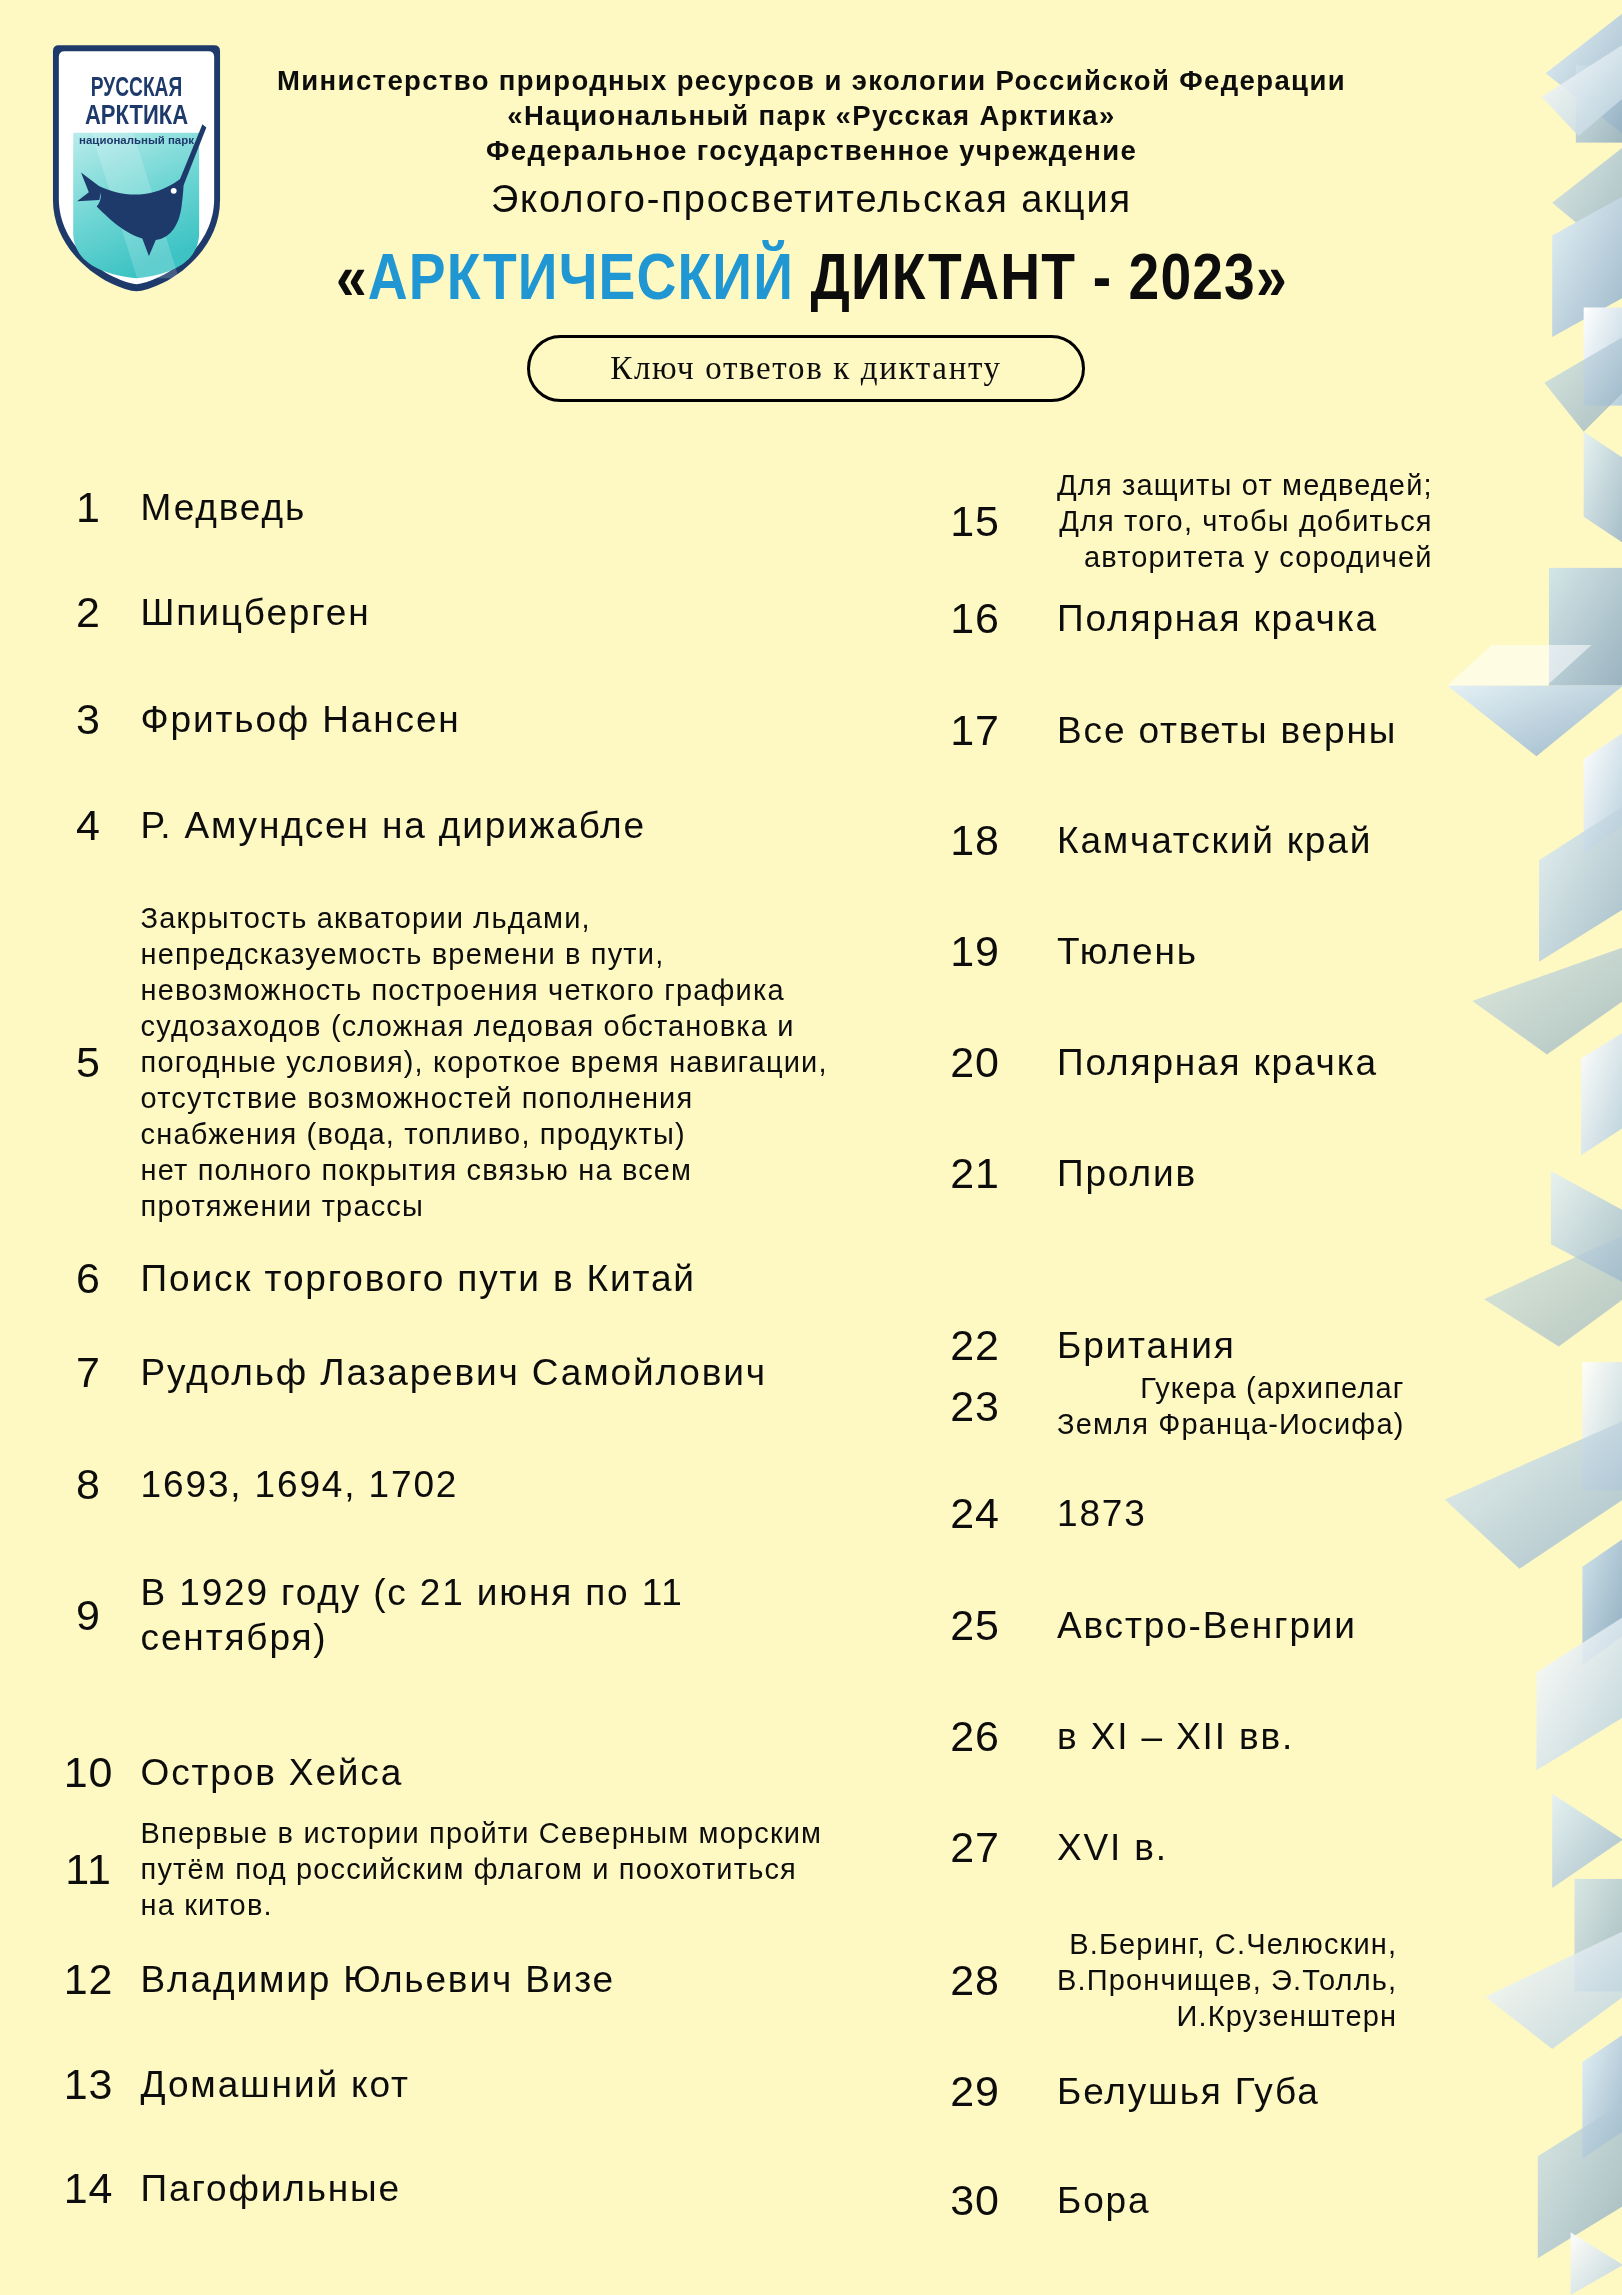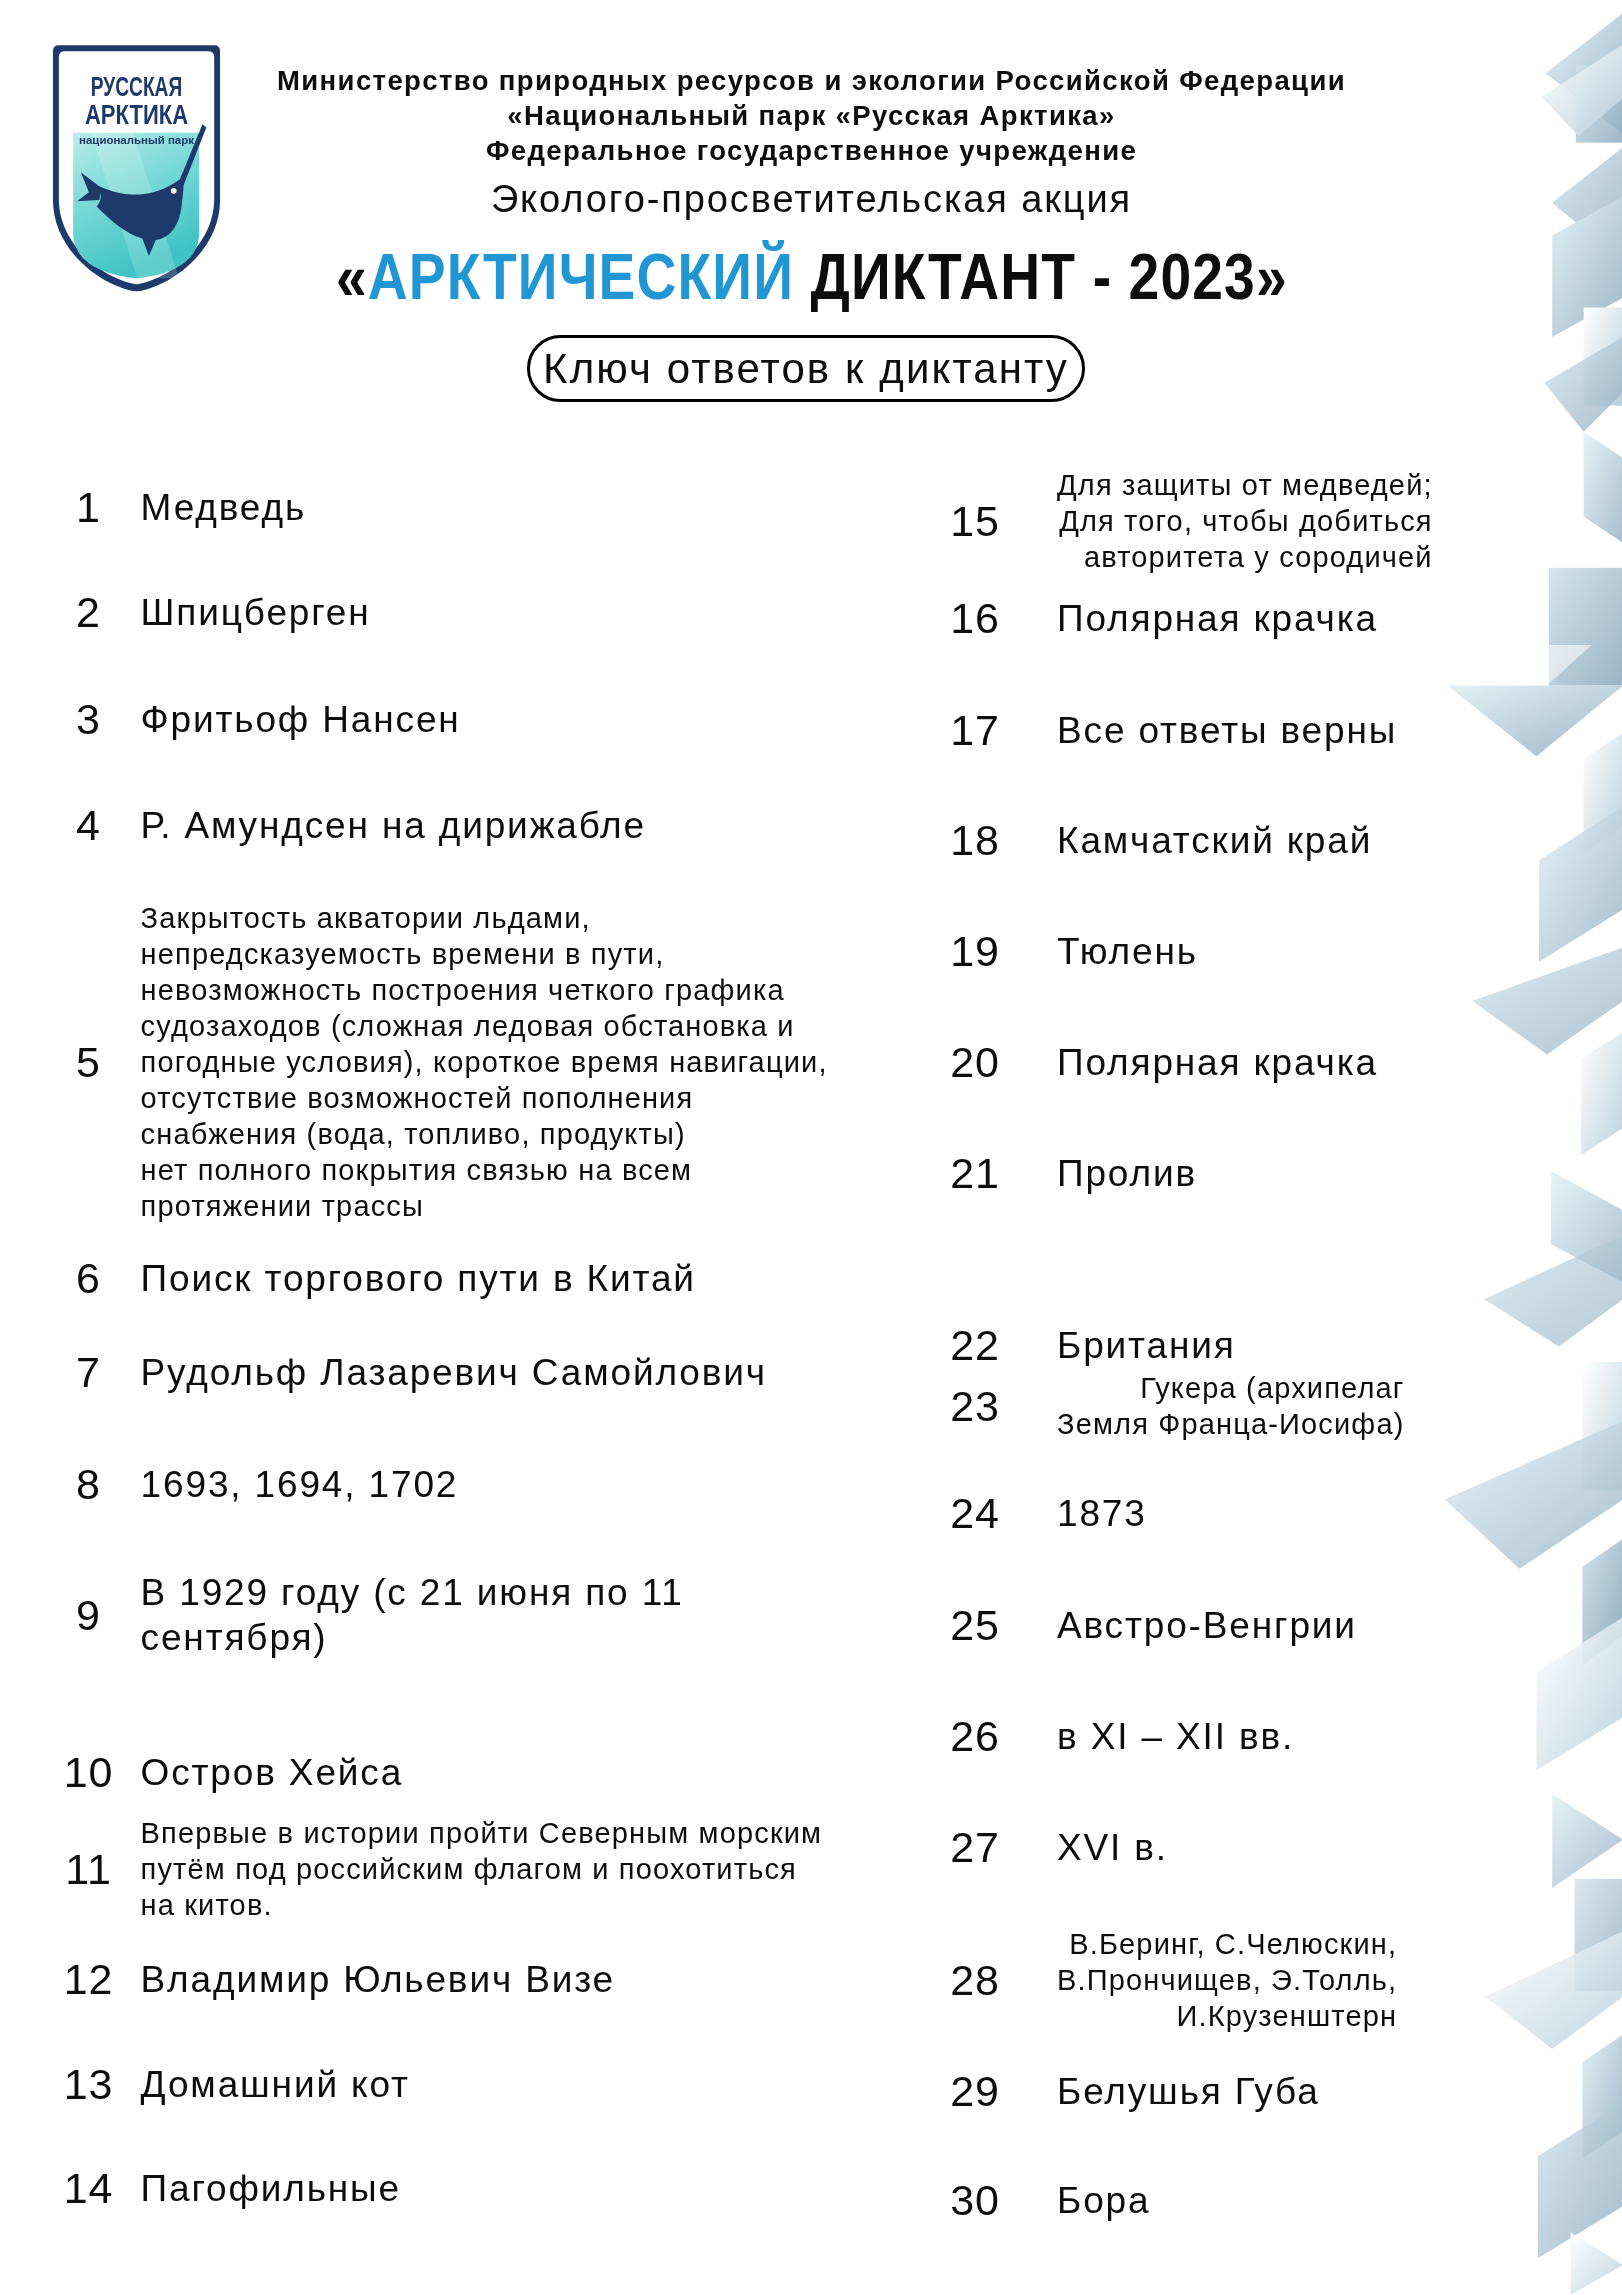--- a/index.html
+++ b/index.html
@@ -1,36 +1,36 @@
 <!DOCTYPE html>
 <html style="font-size:10.5px"><head>
 <meta charset="utf-8">
 <style>
   html,body { margin:0; padding:0; background:#e8e8e8; }
   #page {
-    position:relative; width:1623px; height:2295px; background:#ffffff;
+    position:relative; width:1623px; height:2295px; background:#fef9c3;
     overflow:hidden; font-family:"Liberation Sans", sans-serif; color:#0d0d0d;
   }
   
   #ice-pattern { position:absolute; top:0; right:0; width:236px; height:2295px; }
   
   #logo { position:absolute; left:51px; top:43px; width:171px; height:250px; }
   
   .org-block { position:absolute; left:0; top:63px; width:1623px; text-align:center;font-weight:bold; }
   .org-line  { font-size:27.5px; line-height:35px; letter-spacing:0.05em; }
   .subtitle  { position:absolute; left:0; top:178px; width:1623px; text-align:center;
                font-size:38px; letter-spacing:0.05em; }
   .title-line { position:absolute; left:0; top:239px; width:1623px; text-align:center; white-space:nowrap; }
   .title-scale { display:inline-block; transform:scaleX(0.85); transform-origin:center;
                font-size:65px; font-weight:bold; letter-spacing:0.02em; }
   .title-blue { color:#2097d3; }
   .key-box { position:absolute; left:527px; top:335px; width:558px; height:67px;
              border:3.3px solid #000; border-radius:35px; display:flex;
              align-items:center; justify-content:center; box-sizing:border-box; }
-  .key-box span { font-size:42px; letter-spacing:0.05em; }
+  .key-box span { font-size:33px; letter-spacing:0.05em;font-family:Liberation Serif, serif; }
   
   .row { position:absolute; display:flex; align-items:center; min-height:59px; }
   .row.l { left:56px;  width:851px; }
   .row.r { left:939px; width:661px;gap:20px; }
   .num { flex:none; width:65px; text-align:center; font-size:43px; letter-spacing:0.02em; }
   .row.r .num { width:72px; }
   .txt { margin-left:19.6px; font-size:37px; line-height:1.22; letter-spacing:0.05em;
          white-space:pre-line; }
   .row.r .txt { margin-left:26px;text-align:right; }
   .row.small .txt { font-size:29px; line-height:36px; letter-spacing:0.04em; }

